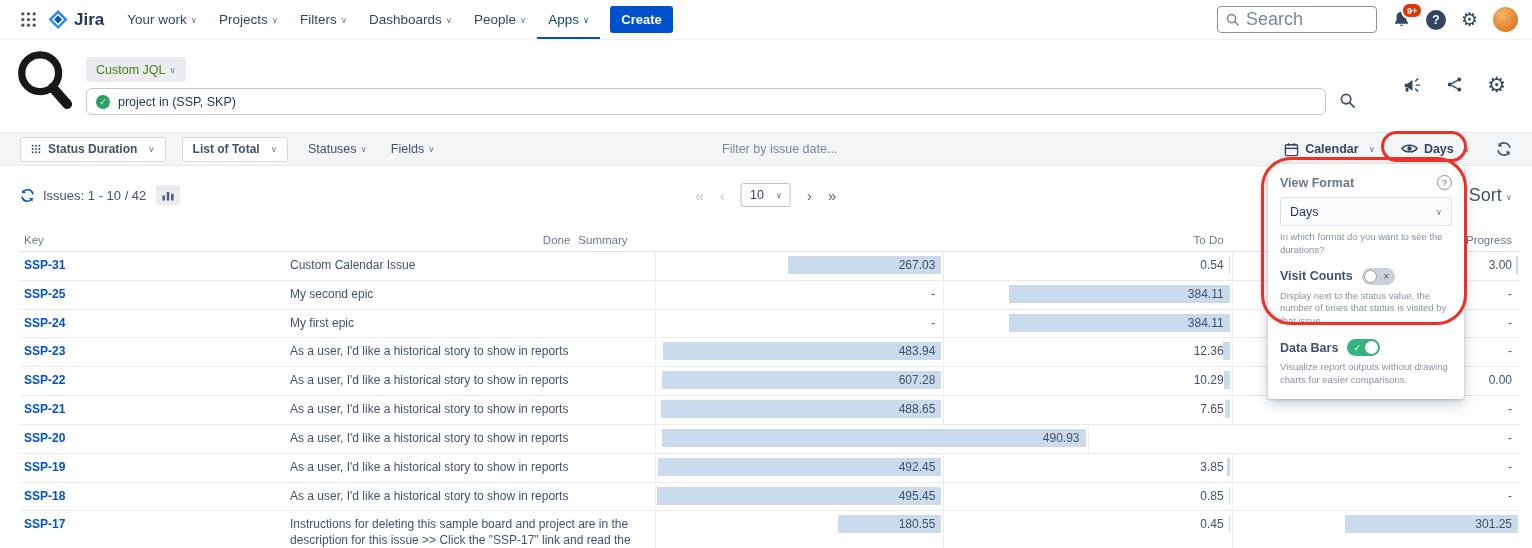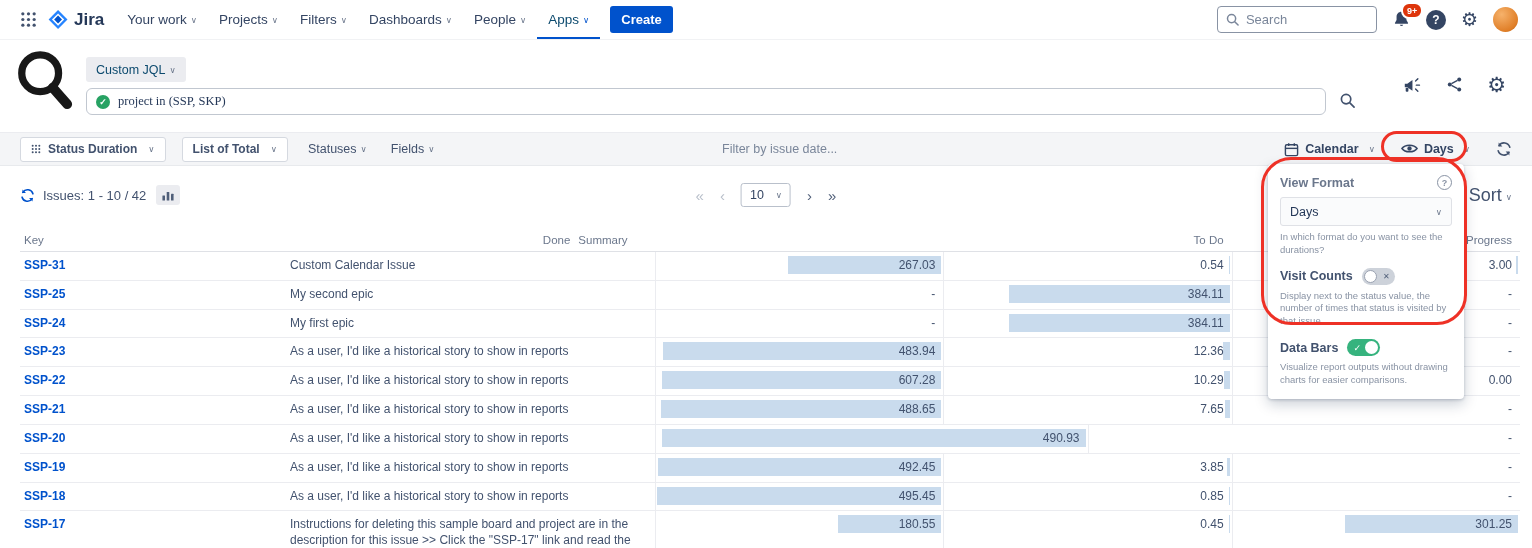--- a/index.html
+++ b/index.html
@@ -13,34 +13,34 @@
 .appswitcher { width:28px; height:28px; display:flex; align-items:center; justify-content:center; border-radius:3px; cursor:pointer; }
 .logo { display:flex; align-items:center; gap:5px; margin:0 12px 0 6px; cursor:pointer; }
 .logo-text { font-size:17px; font-weight:700; color:#253858; }
 .nav-items { display:flex; align-items:center; height:100%; }
 .nav-item { display:flex; align-items:center; height:100%; padding:0 11px; font-size:13.5px; color:#344563; cursor:pointer; border-bottom:2px solid transparent; border-top:2px solid transparent; }
 .nav-item.active { color:#0c4a6e; border-bottom-color:var(--accent-blue,#0052cc); font-weight:500; }
 .nav-item.active .chev::after { color:#0052cc; }
 .create-btn { margin-left:10px; background:var(--accent-blue,#0052cc); color:#fff; font-size:13px; font-weight:600; border:none; border-radius:3px; height:27px; padding:0 11px; cursor:pointer; font-family:inherit; }
 .nav-right { margin-left:auto; display:flex; align-items:center; gap:15px; }
 .search-box { display:flex; align-items:center; gap:7px; width:160px; height:27px; border:1px solid #8993a4; border-radius:4px; padding:0 8px; background:#fff; }
-.search-box input { border:none; outline:none; width:110px; font-size:13px; color:#4d7c0f; font-family:inherit; background:transparent; }
+.search-box input { border:none; outline:none; width:110px; font-size:18px; color:#4d7c0f; font-family:inherit; background:transparent; }
 .search-box input::placeholder { color:#7a869a; }
 .bell-wrap { position:relative; cursor:pointer; }
 .badge { position:absolute; top:-8px; left:9px; background:var(--badge-red,#de350b); color:#fff; font-size:9px; font-weight:700; border-radius:8px; padding:1.5px 4px; border:2px solid #fff; }
 .help-badge { width:20px; height:20px; border-radius:50%; background:#344563; color:#fff; display:flex; align-items:center; justify-content:center; font-size:12px; font-weight:700; cursor:pointer; }
 .help-badge::after { content:"?"; }
 .gear-glyph { font-size:19px; color:#344563; cursor:pointer; line-height:1; }
 .avatar { width:25px; height:25px; border-radius:50%; background:radial-gradient(circle at 35% 30%, #f6b26b, #e07f28 70%, #b05c14); cursor:pointer; }
 
 
 .query { position:absolute; top:40px; left:0; width:100%; height:92px; background:#fff; }
 .q-logo { position:absolute; left:14px; top:6px; }
-.jql-chip { position:absolute; left:86px; top:17px; height:25px; background:#ebecf0; border-radius:3px; display:flex; align-items:center; padding:0 10px; font-size:12.5px; color:#0c4a6e; cursor:pointer; }
-.jql-input { position:absolute; left:86px; top:48px; width:1240px; height:27px; border:1px solid #c1c7d0; border-radius:6px; background:#fff; display:flex; align-items:center; gap:8px; padding:0 9px;font-family:Liberation Serif, serif; }
+.jql-chip { position:absolute; left:86px; top:17px; height:25px; background:#ebecf0; border-radius:3px; display:flex; align-items:center; padding:0 10px; font-size:12.5px; color:#4d7c0f; cursor:pointer; }
+.jql-input { position:absolute; left:86px; top:48px; width:1240px; height:27px; border:1px solid #c1c7d0; border-radius:6px; background:#fff; display:flex; align-items:center; gap:8px; padding:0 9px; }
 .check-circle { width:14px; height:14px; border-radius:50%; background:#27a263; flex:none; position:relative; }
 .check-circle::after { content:"✓"; position:absolute; inset:0; display:flex; align-items:center; justify-content:center; color:#fff; font-size:9px; font-weight:700; }
 .jql-input input { border:none; outline:none; flex:1; font-size:12.5px; color:#253858; font-family:inherit; }
 .q-search-btn { position:absolute; left:1340px; top:53px; cursor:pointer; }
 .q-icons { position:absolute; right:26px; top:34px; display:flex; align-items:center; gap:24px; }
 .q-icons > * { cursor:pointer; }
 
 
 .toolbar { position:absolute; top:132px; left:0; width:100%; height:34px; background:#f4f5f7; border-top:1px solid #ebecf0; border-bottom:1px solid #e8eaed; display:flex; align-items:center; padding:0 20px; gap:16px; z-index:2; }
 .tbtn { display:flex; align-items:center; gap:7px; background:#fff; border:1px solid #d5d9e0; border-radius:3px; height:25px; padding:0 10px; font-size:12px; font-weight:700; color:#42526e; cursor:pointer; font-family:inherit; }

